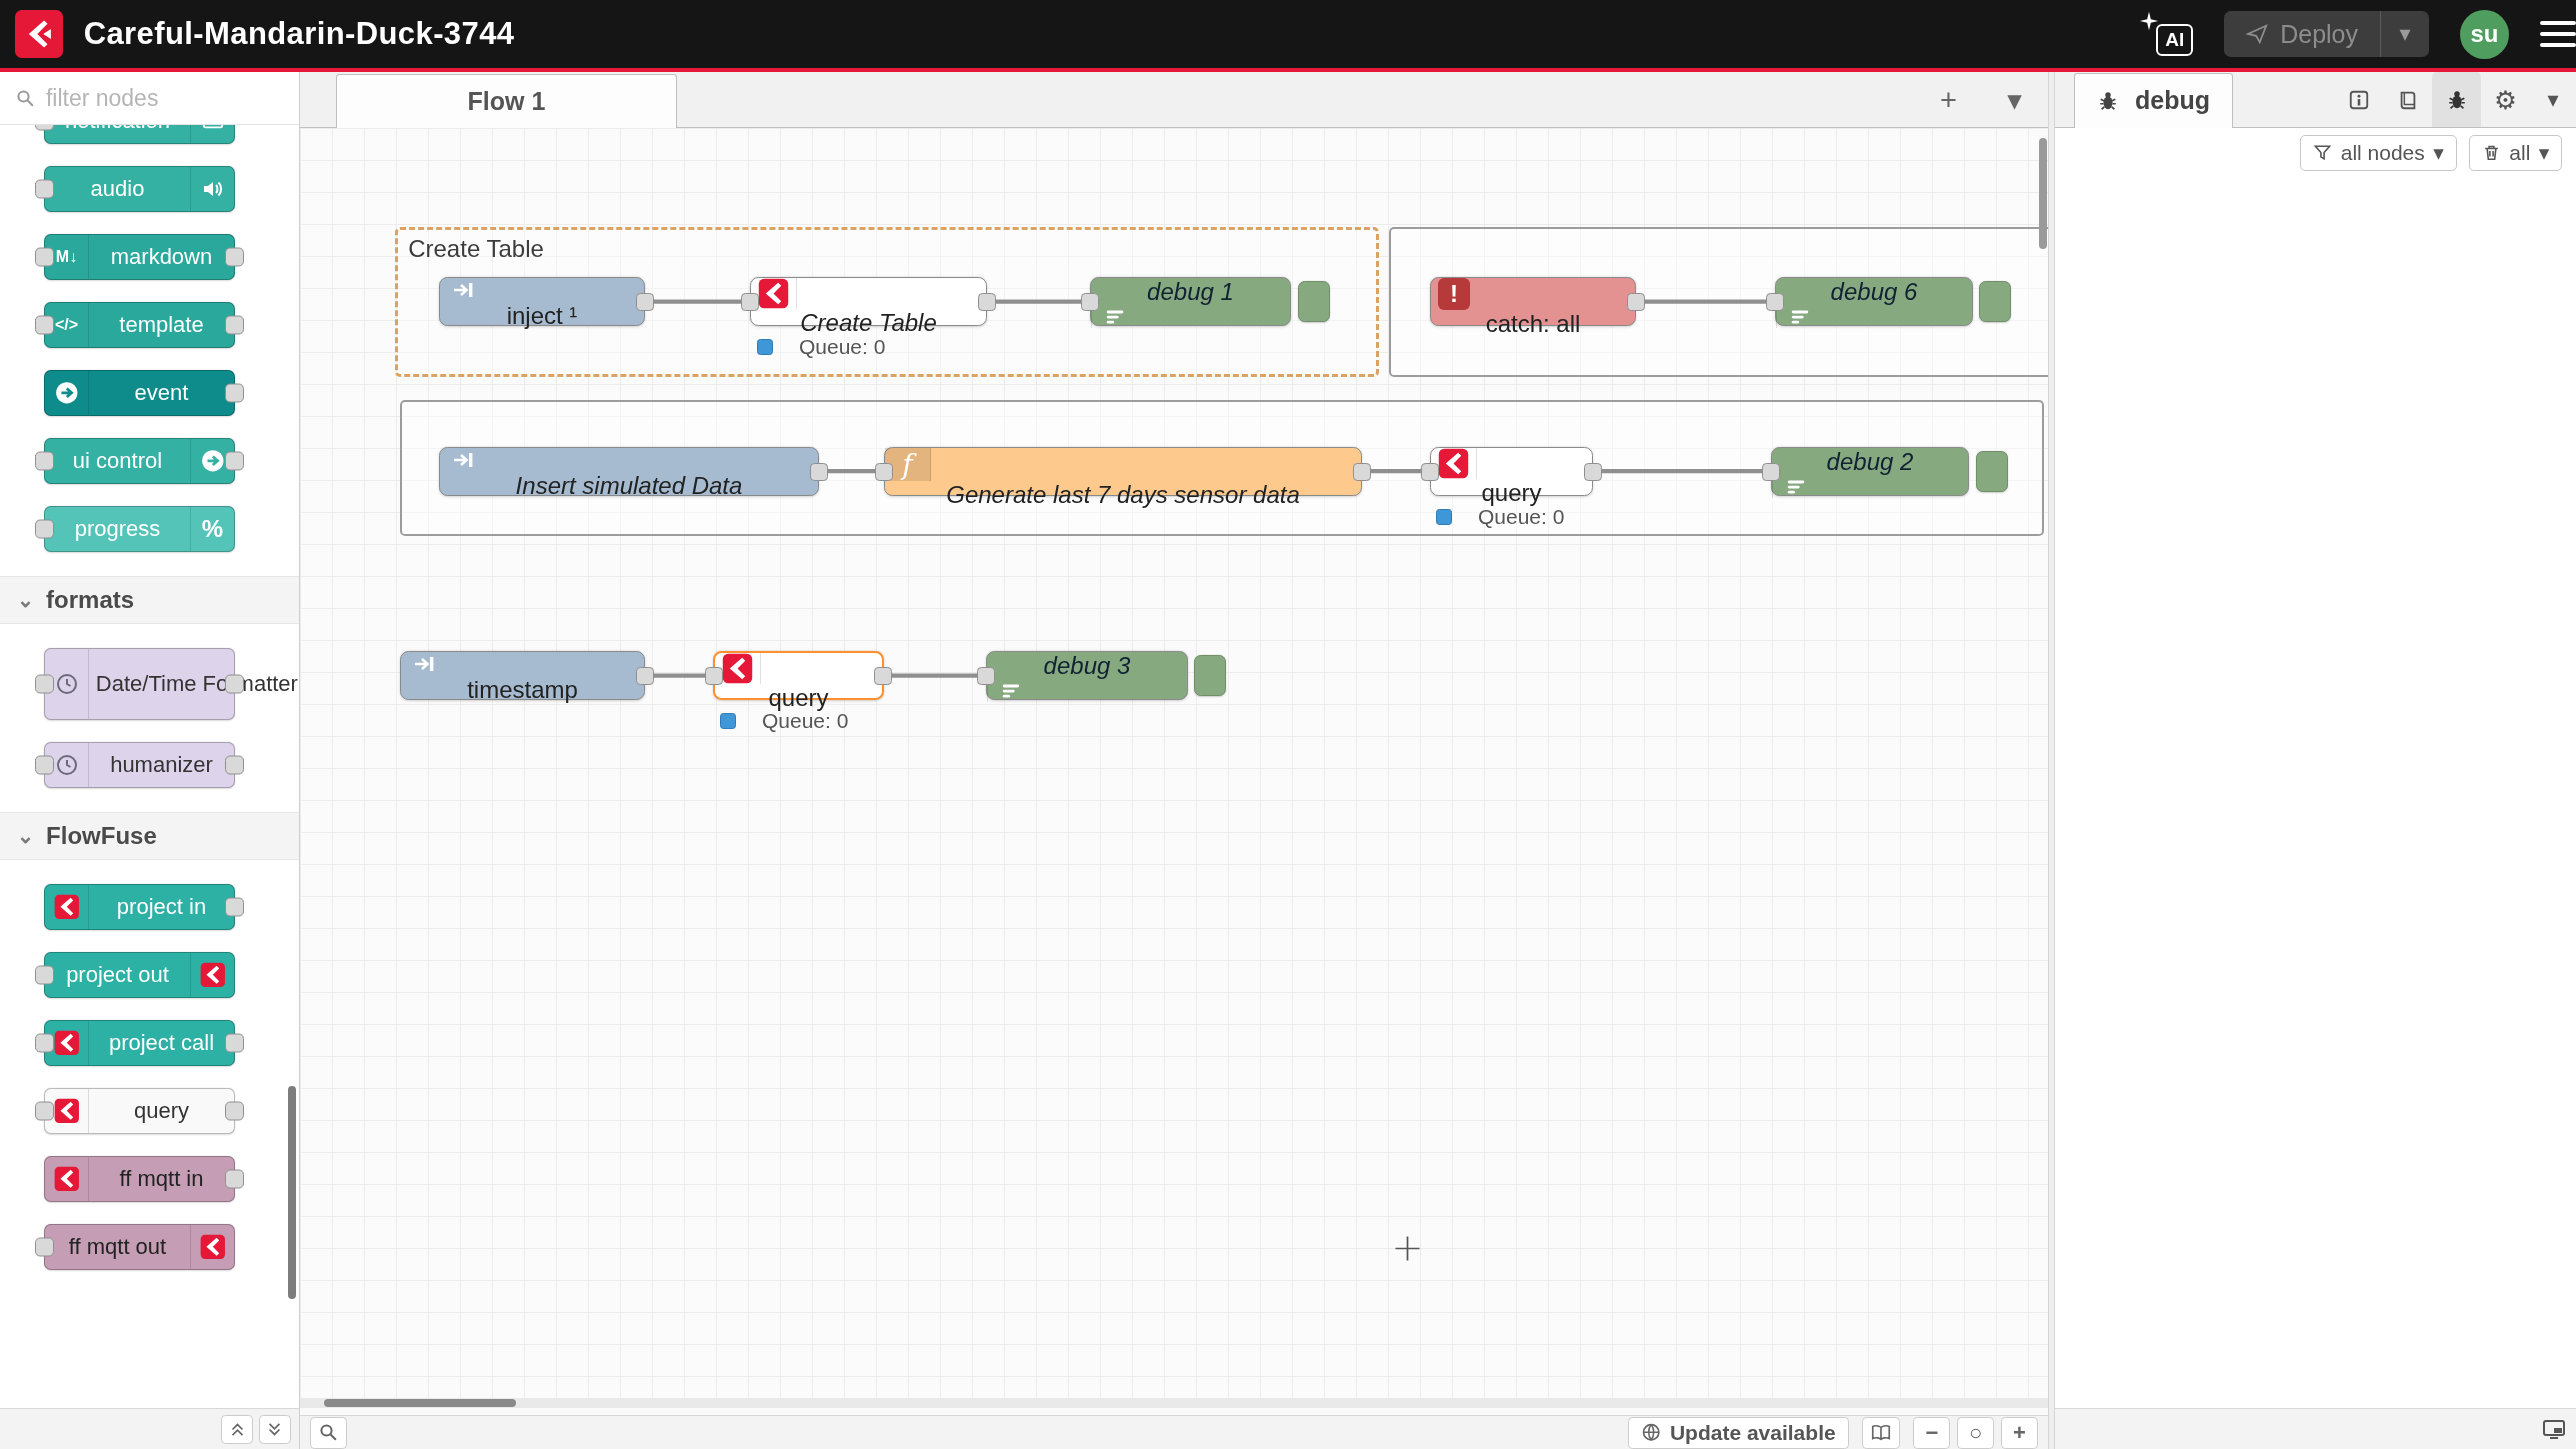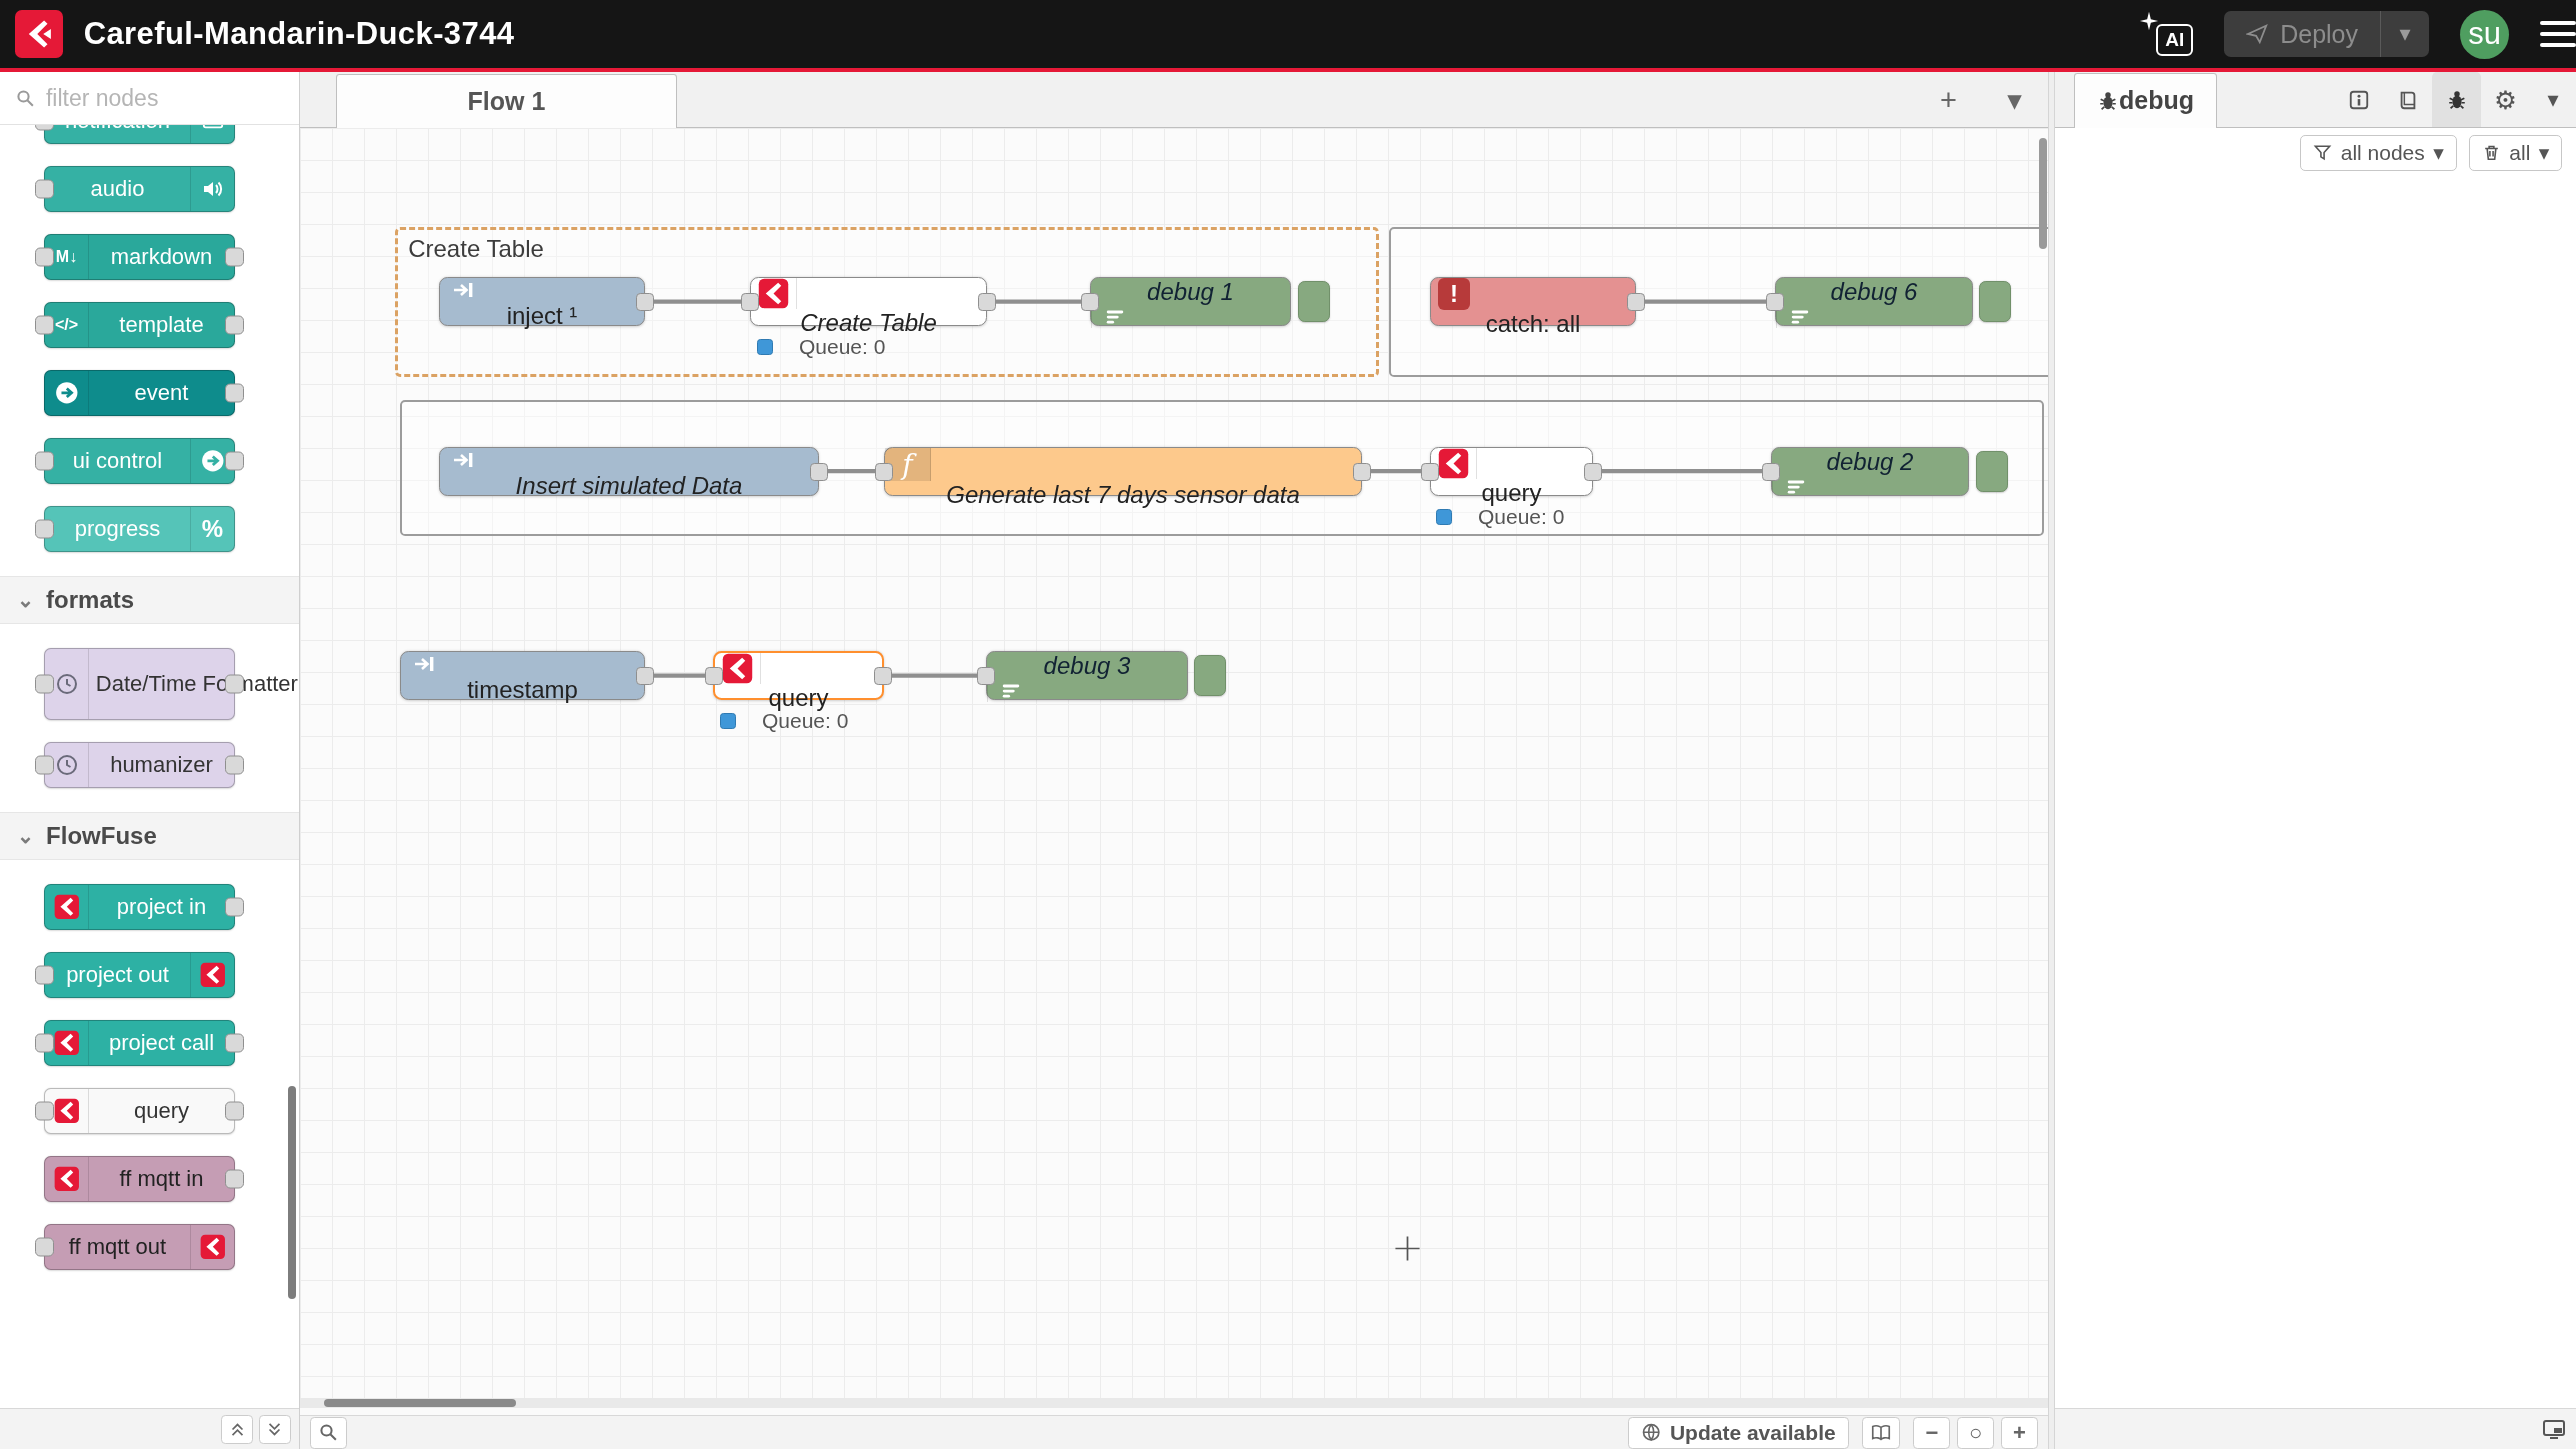--- a/index.html
+++ b/index.html
@@ -12,21 +12,21 @@
   .redline { position:absolute; left:0; top:68px; width:100%; height:4.3px; background:#e51937; z-index:5; }
   .logo { width:48px; height:48px; margin-left:15.3px; border-radius:6.8px; background:#e51937; display:flex; align-items:center; justify-content:center; }
   .app-title { color:#fff; font-size:31px; font-weight:bold; margin-left:20.4px; letter-spacing:0.4px; }
   .topbar-right { margin-left:auto; display:flex; align-items:center; gap:31px; }
   .ai-btn { position:relative; width:55px; height:48px; color:#fff; }
   .ai-box { position:absolute; right:0; bottom:1.7px; width:37px; height:32px; border:2.6px solid #fff; border-radius:6px; display:flex; align-items:center; justify-content:center; font-size:19px; font-weight:bold; color:#fff; }
   .ai-spark { position:absolute; left:0; top:0; }
   .deploy-btn { height:46px; background:#3d3d3d; border-radius:6.8px; display:flex; align-items:center; color:#8d8d8d; overflow:hidden; }
   .deploy-main { display:flex; align-items:center; gap:12px; padding:0 22px; font-size:25px; }
   .deploy-caret { width:49px; height:100%; border-left:1.7px solid #5a5a5a; display:flex; align-items:center; justify-content:center; font-size:22px; color:#9a9a9a; }
-  .avatar { width:49px; height:49px; border-radius:50%; background:#4f9e60; color:#fff; font-size:31px; font-weight:normal; display:flex; align-items:center; justify-content:center; }
+  .avatar { width:49px; height:49px; border-radius:50%; background:#4f9e60; color:#fff; font-size:24px; font-weight:bold; display:flex; align-items:center; justify-content:center; }
   .burger { display:flex; flex-direction:column; gap:6.8px; width:36px; }
   .burger span { display:block; height:4.3px; border-radius:2.6px; background:#fff; }
 
   
   .main { position:absolute; left:0; top:72px; width:100%; height:1377px; display:flex; }
 
   
   .palette { position:relative; width:300px; height:100%; background:#fff; border-right:1.7px solid #cfcfcf; }
   .palette-search { height:53px; border-bottom:1.7px solid #e2e2e2; display:flex; align-items:center; gap:10.2px; padding:0 15.3px; color:#999; }
   .palette-search input { border:none; outline:none; font-size:23px; color:#0f172a; width:213px; font-family:"Liberation Sans",sans-serif; }
@@ -111,21 +111,21 @@
   .canvas-footer .spacer { flex:1; }
   .update-chip { height:32px; display:flex; align-items:center; gap:8.5px; background:#fff; border:1.7px solid #ccc; border-radius:4.3px; padding:0 12px; color:#555; font-size:21px; margin-right:13.6px; }
   .zoomgrp { display:flex; gap:6.8px; margin-left:13.6px; }
 
   
   .splitter { width:6.8px; height:100%; background:#eee; border-left:0.9px solid #d5d5d5; border-right:0.9px solid #d5d5d5; }
 
   
   .sidebar { position:relative; width:521px; height:100%; background:#fff; }
   .sidebar-header { position:absolute; top:0; left:0; right:0; height:56px; background:#f1f1f1; border-bottom:1.7px solid #bfbfbf; display:flex; align-items:center; }
-  .debug-tab { height:55px; margin-top:1.7px; background:#fdfdfd; border:1.7px solid #bfbfbf; border-bottom:none; border-radius:3.4px 3.4px 0 0; display:flex; align-items:center; gap:0; padding:12px 22px; font-size:25px; font-weight:bold; color:#444; margin-left:19px; }
+  .debug-tab { height:55px; margin-top:1.7px; background:#fdfdfd; border:1.7px solid #bfbfbf; border-bottom:none; border-radius:3.4px 3.4px 0 0; display:flex; align-items:center; gap:16px; padding:12px 22px; font-size:25px; font-weight:bold; color:#444; margin-left:19px; }
   .sb-icons { margin-left:auto; display:flex; align-items:center; height:100%; }
   .sb-icon-btn { width:49px; height:55px; display:flex; align-items:center; justify-content:center; color:#555; }
   .sb-icon-btn.active { background:#e1e1e1; border-radius:5.1px 5.1px 0 0; }
   .sb-caret { width:46px; text-align:center; color:#555; font-size:22px; }
   .filter-row { position:absolute; top:56px; left:0; right:0; height:49px; display:flex; align-items:center; justify-content:flex-end; gap:12px; padding:0 13.6px; background:#fff; }
   .sb-btn { height:36px; display:flex; align-items:center; gap:8.5px; border:1.7px solid #c7c7c7; border-radius:5.1px; background:#fff; color:#555; font-size:21px; padding:0 12px; }
   .sidebar-body { position:absolute; top:106px; bottom:41px; left:0; right:0; background:#fff; }
   .sidebar-footer { position:absolute; bottom:0; left:0; right:0; height:41px; background:#f3f3f3; border-top:1.7px solid #d8d8d8; display:flex; align-items:center; justify-content:flex-end; padding:0 10.2px; color:#555; }
   svg { display:block; }
 </style>

